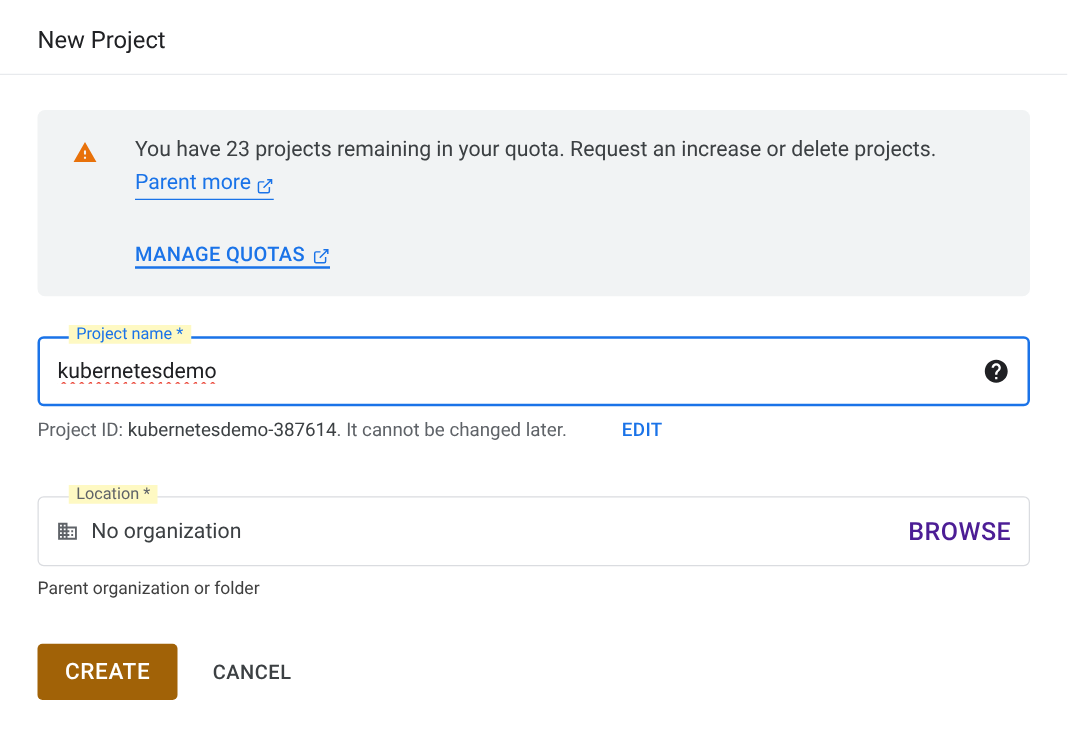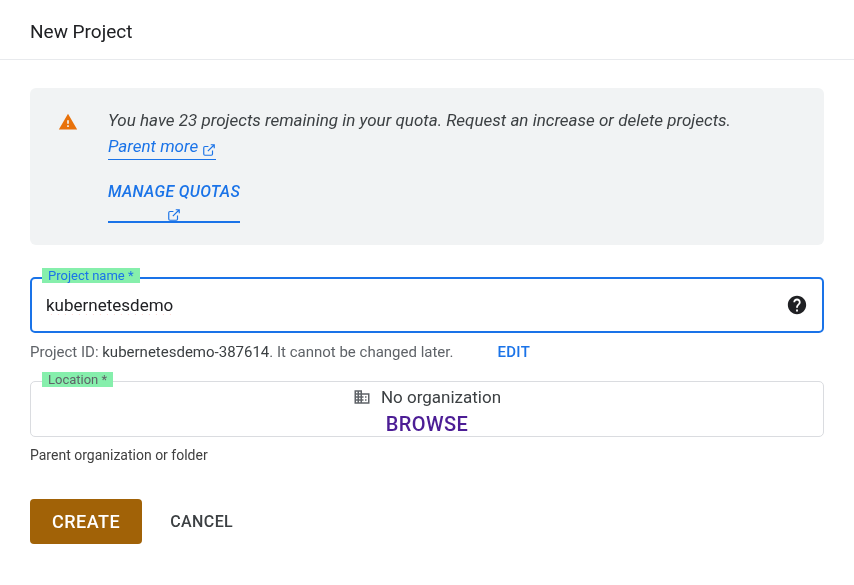--- a/index.html
+++ b/index.html
@@ -27,21 +27,20 @@
       padding: 28px 30px;
     }
     .quota-panel {
       background: #f1f3f4;
       border-radius: 6px;
       padding: 20px 28px 22px;
       display: flex;
       align-items: flex-start;
       gap: 30px;
       margin-bottom: 32px;
-      font-style: italic;
     }
     .warning-icon {
       color: #e8710a;
       margin-top: 4px;
     }
     .warning-icon svg {
       width: 20px;
       height: 20px;
       display: block;
     }
@@ -68,39 +67,38 @@
     }
     .manage-quotas-link {
       display: inline-flex;
       align-items: center;
       gap: 6px;
       color: #1a73e8;
       font-size: 16px;
       font-weight: 500;
       text-decoration: none;
       border-bottom: 2px solid #1a73e8;
-      margin-top: 22px;
+      margin-top: 34px;
       letter-spacing: 0.3px;
-      flex-direction: column;
     }
     .field-wrapper {
       position: relative;
       margin-bottom: 10px;
     }
     .field-wrapper.focused {
       margin-bottom: 10px;
     }
     .outlined-input {
       position: relative;
     }
     .floating-label {
       position: absolute;
       top: -9px;
-      left: 12px;
-      background: #86efac;
+      left: 25px;
+      background: #fef9c3;
       padding: 0 6px;
       font-size: 13px;
       z-index: 2;
     }
     .floating-label.blue {
       color: #1a73e8;
     }
     .floating-label.gray {
       color: #5f6368;
       text-align: center;
@@ -109,21 +107,20 @@
       border: 2px solid #1a73e8;
       border-radius: 5px;
       height: 56px;
       display: flex;
       align-items: center;
       padding: 0 14px;
     }
     .input-outer.gray-border {
       border: 1px solid #dadce0;
       border-radius: 5px;
-      flex-direction: column;
     }
     .text-input {
       flex: 1;
       border: none;
       outline: none;
       font-size: 17px;
       color: #202124;
       background: transparent;
       font-family: inherit;
     }
@@ -139,21 +136,21 @@
     .help-icon svg {
       width: 22px;
       height: 22px;
       display: block;
     }
     .helper-row {
       display: flex;
       align-items: baseline;
       gap: 12px;
       margin-top: 10px;
-      margin-bottom: 20px;
+      margin-bottom: 44px;
       font-size: 15px;
       color: #5f6368;
     }
     .helper-row .project-id-strong {
       color: #3c4043;
     }
     .edit-link {
       color: #1a73e8;
       font-weight: 500;
       letter-spacing: 0.3px;

